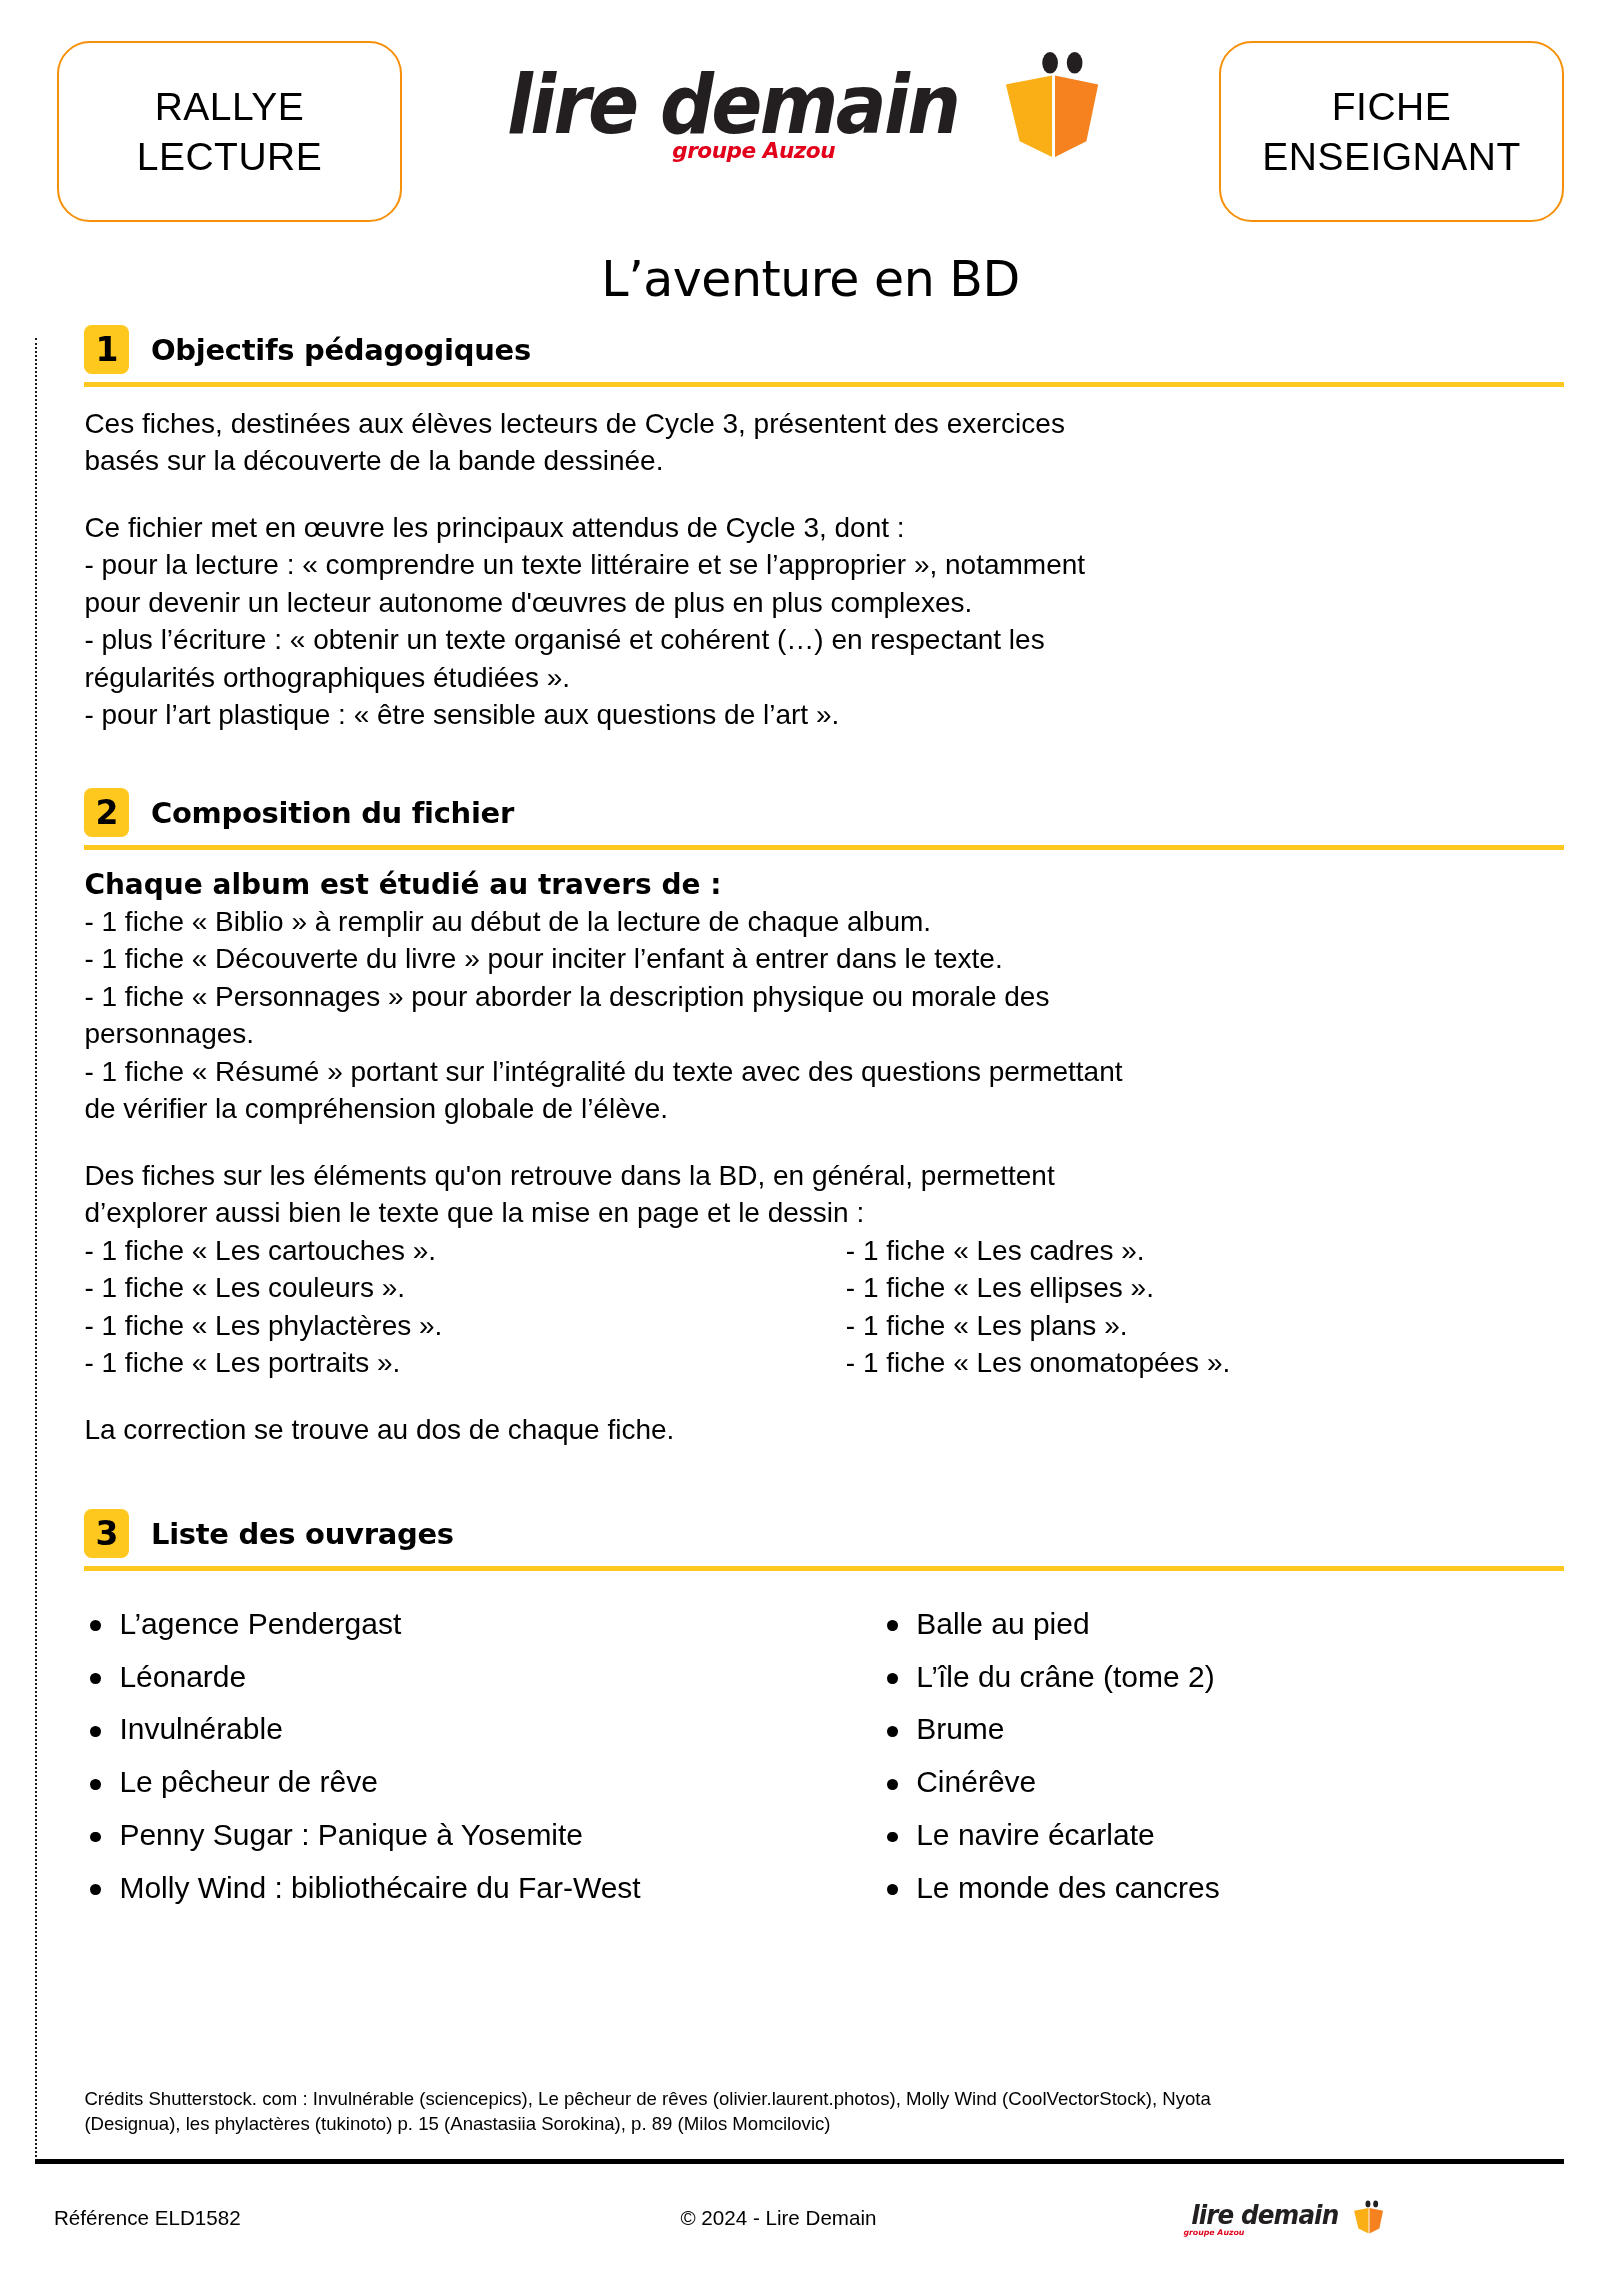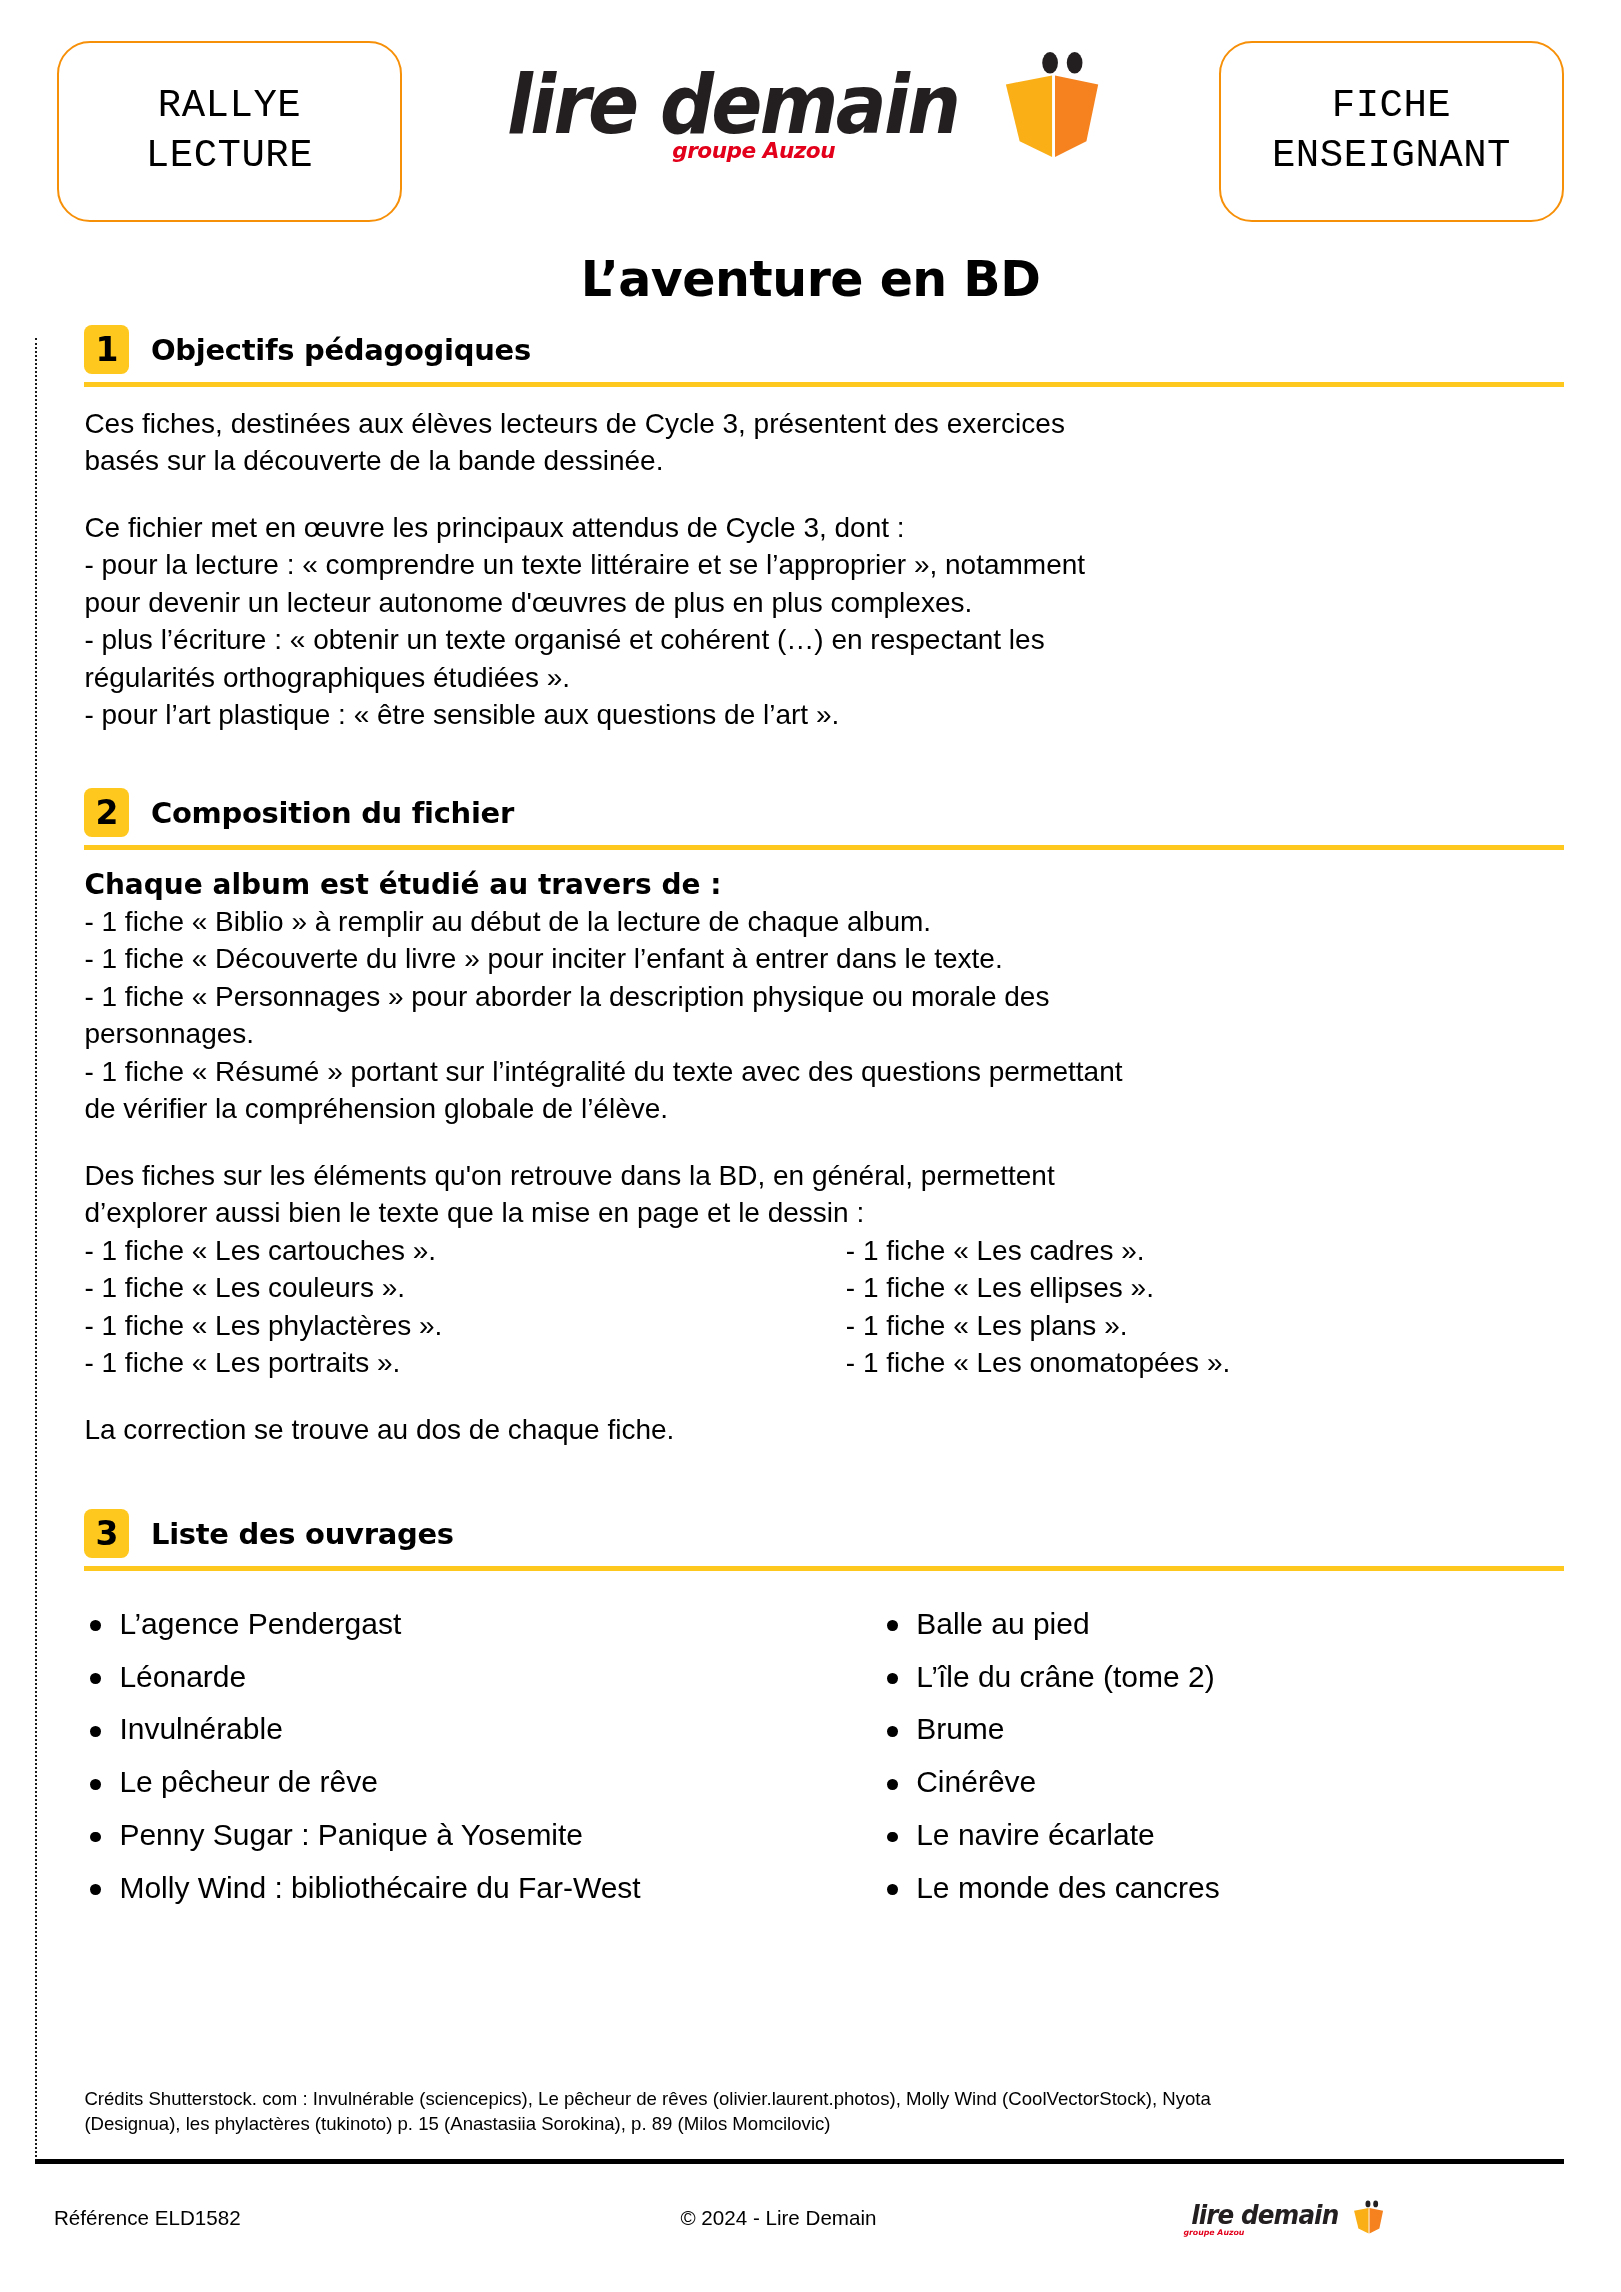--- a/index.html
+++ b/index.html
@@ -54,21 +54,21 @@
     box-sizing: border-box;
     flex: 0 0 auto;
   }
   .corner-box span {
     display: block;
     font-size: 39px;
     line-height: 1.28;
     letter-spacing: 0.5px;
     font-weight: 400;
     text-align: center;
-    font-family: Liberation Mono, monospace;
+    font-family: Liberation Sans, sans-serif;
   }
 
   .logo-block {
     flex: 1 1 auto;
     display: flex;
     flex-direction: column;
     align-items: center;
     padding-top: 9.8px;
   }
   .logo-row {
@@ -101,21 +101,21 @@
   .logo-mark {
     width: 118px;
     height: 110px;
     position: relative;
     margin-left: -2px;
     margin-bottom: 2px;
   }
 
   .main-title {
     font-family: "DejaVu Sans", sans-serif;
-    font-weight: bold;
+    font-weight: normal;
     font-size: 49px;
     text-align: center;
     margin-top: 5.9px;
     letter-spacing: -0.5px;
   }
 
   
   .content {
     padding: 0 57px 0 57px;
     box-sizing: border-box;

